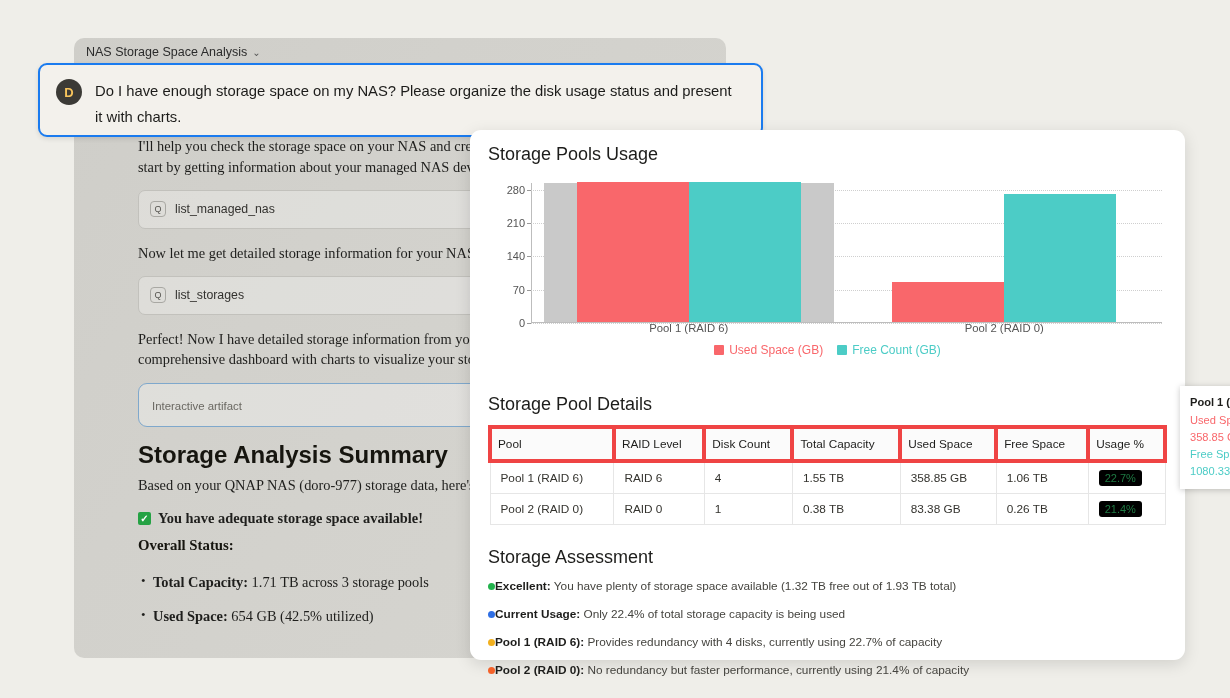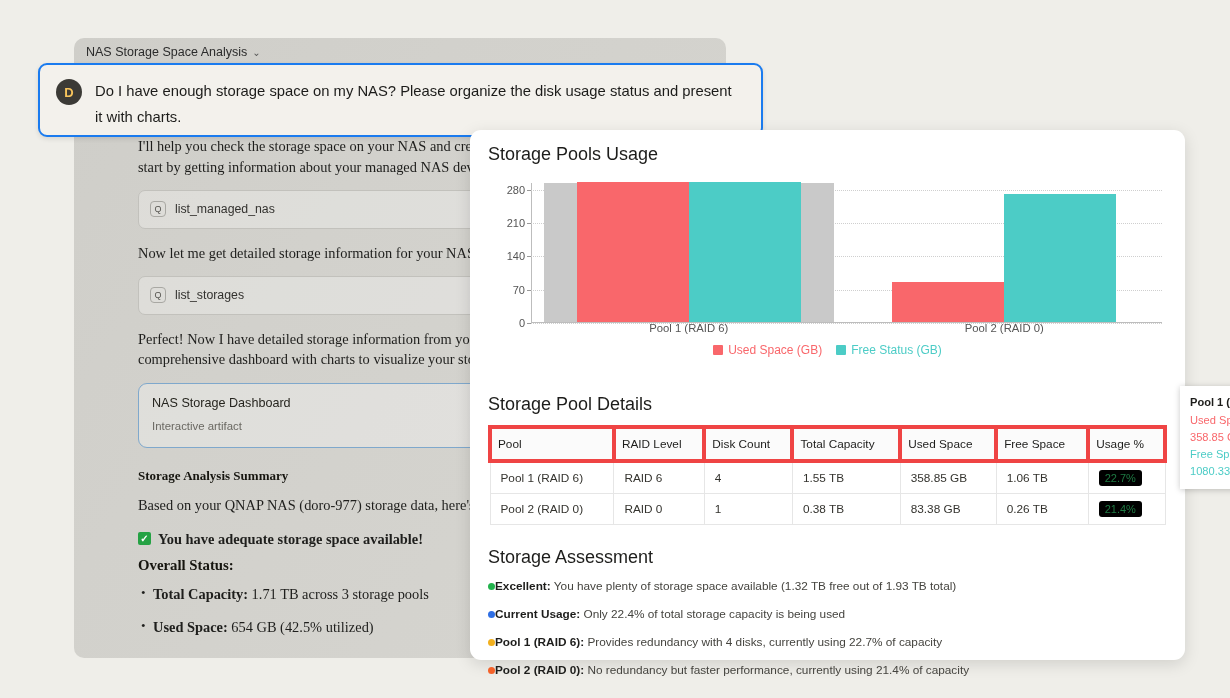--- a/index.html
+++ b/index.html
@@ -45,25 +45,25 @@
     flex: 0 0 auto;
   }
   #artifact-card {
     border: 1px solid #7fa8cc; border-radius: 9px;
     background: rgba(255,255,255,0.30);
     padding: 9px 13px 10px 13px; margin-bottom: 18px;
     width: 430px;
   }
   #artifact-card .t1 { font-family:"Liberation Sans",sans-serif; font-size: 12.6px; color: #26251f; }
   #artifact-card .t2 { font-family:"Liberation Sans",sans-serif; font-size: 11.4px; color: #6a6862; margin-top: 3px; }
-  h2.sum-h { font-family: Liberation Serif, serif; font-size: 13px; font-weight: bold; margin: 4px 0 9px; color:#16150f;}
+  h2.sum-h { font-family: Liberation Sans, sans-serif; font-size: 24px; font-weight: bold; margin: 4px 0 9px; color:#16150f;}
   h3.sub-h { font-family: "Liberation Serif", serif; font-size: 14.8px; font-weight: bold; margin: 12px 0 4px; color:#16150f;}
   .adequate { font-family:"Liberation Serif",serif; font-weight:bold; font-size:14.4px; display:flex; align-items:center; gap:7px; margin: 11px 0 4px;}
   .ck { width: 13px; height: 13px; border-radius: 2px; background:#25a244; color:#fff; font-size:10px; line-height:13px; text-align:center;}
-  ul.findings { list-style: none; margin-top: 8px; }
+  ul.findings { list-style: none; margin-top: 17px; }
   ul.findings li { position: relative; padding-left: 15px; margin-bottom: 13px; }
   ul.findings li:before { content: "\2022"; position: absolute; left: 3px; top: -1px; font-size: 13px; color:#1e1e1c;}
   ul.findings b { font-weight: bold; }
 
   
   #user-bubble {
     position: absolute; left: 38px; top: 63px; width: 725px; height: 74px;
     background: #F3F1EC; border: 2px solid #1A7BEF; border-radius: 9px;
     display: flex; align-items: flex-start; gap: 13px;
     padding: 13px 18px 0 16px;
@@ -149,21 +149,20 @@
       <p>Now let me get detailed storage information for your NAS:</p>
 
       <div class="tool-chip">
         <span class="q-badge">Q</span>
         <span>list_storages</span>
       </div>
 
       <p>Perfect! Now I have detailed storage information from your QNAP NAS. Let me create a comprehensive dashboard with charts to visualize your storage usage.</p>
 
       <div id="artifact-card">
-        <div class="t1">NAS Storage Dashboard</div>
         <div class="t2">Interactive artifact</div>
       </div>
 
       <h2 class="sum-h">Storage Analysis Summary</h2>
       <p>Based on your QNAP NAS (doro-977) storage data, here's the breakdown:</p>
 
       <div class="adequate">
         <span class="ck">✓</span>
         <span>You have adequate storage space available!</span>
       </div>
@@ -212,21 +211,21 @@
         <div style="color: rgb(249, 103, 107);">Used Space (GB) : 358.85 GB</div>
         <div style="color: rgb(76, 204, 198);">Free Space (GB) : 1080.33 GB</div>
       </div>
       <div id="legend">
           <div class="leg">
             <span class="swatch" style="background:#F9676B"></span>
             <span style="color:#F9676B">Used Space (GB)</span>
           </div>
           <div class="leg">
             <span class="swatch" style="background:#4CCCC6"></span>
-            <span style="color:#4CCCC6">Free Status (GB)</span>
+            <span style="color:#4CCCC6">Free Count (GB)</span>
           </div>
         </div>
     <div class="xlabel" style="left: 200.75px;">Pool 1 (RAID 6)</div>
         <div class="xlabel" style="left: 516.25px;">Pool 2 (RAID 0)</div>
       </div>
 
     <div id="table-sec">
       <div class="art-h">Storage Pool Details</div>
       <table>
         <thead>

